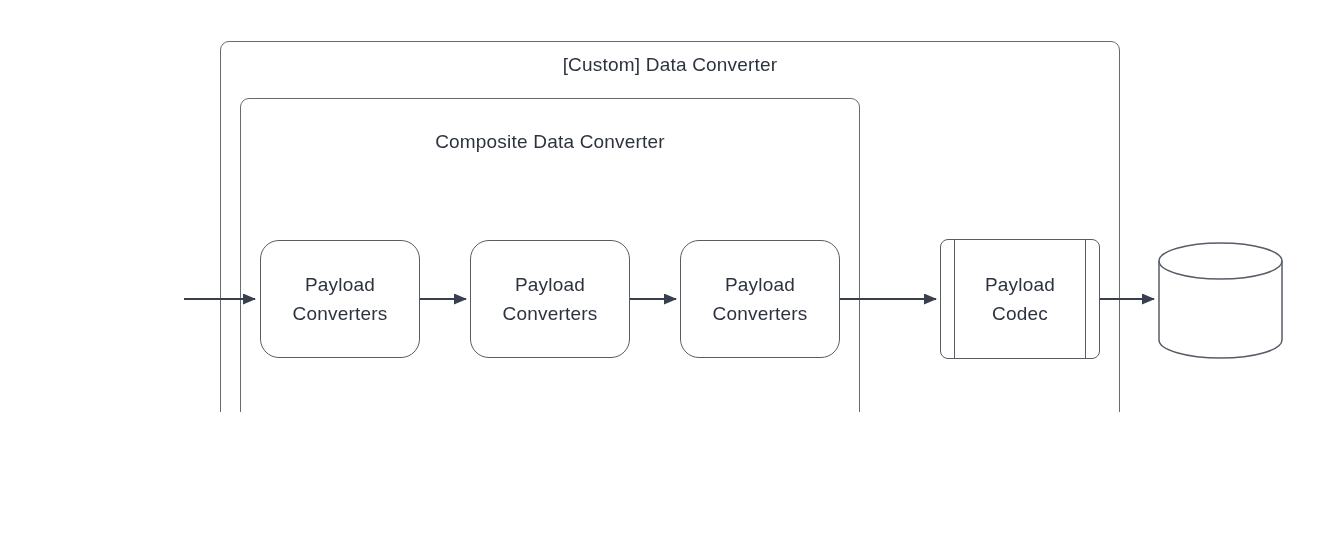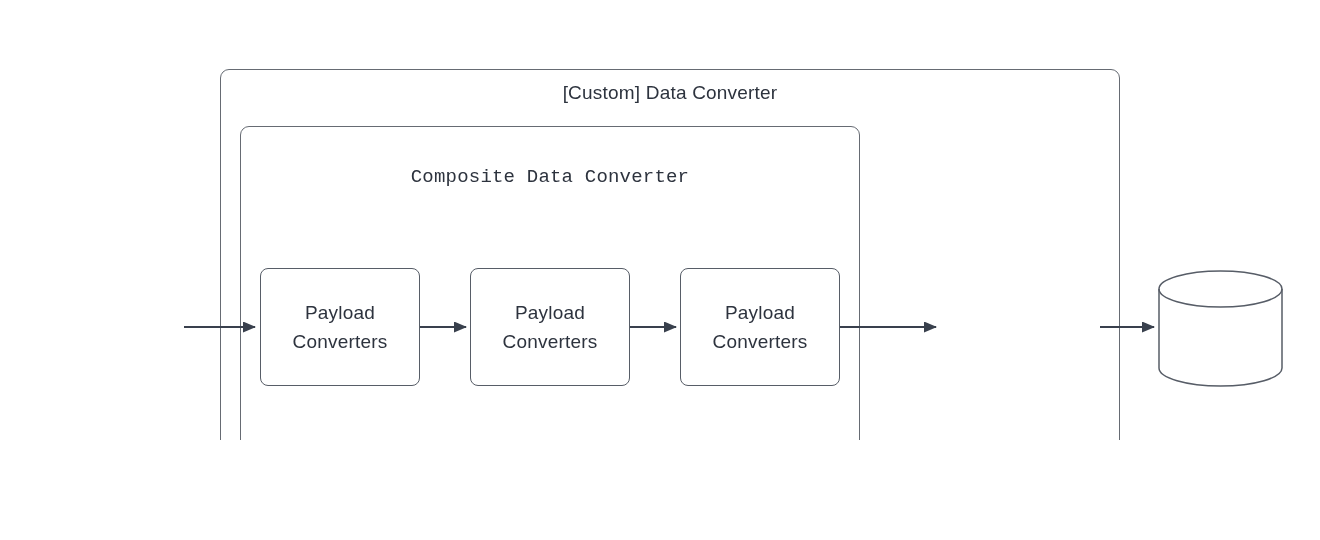--- a/index.html
+++ b/index.html
@@ -10,21 +10,20 @@
     --text:#2d333e;
   }
   html,body{margin:0;padding:0;background:var(--bg);}
   .canvas{
     position:relative;
     width:1320px;height:412px;
     background:var(--bg);
     font-family:"Liberation Sans", sans-serif;
     color:var(--text);
     overflow:hidden;
-    margin-top:28px;
   }
   .label-text{
     font-size:19px;
     line-height:29px;
     letter-spacing:0.2px;
     text-align:center;
     color:var(--text);
   }
   
   .container{
@@ -35,26 +34,26 @@
     background:transparent;
   }
   .container.outer{left:220px;top:41px;width:900px;height:457px;}
   .container.inner{left:240px;top:98px;width:620px;height:360px;}
   .container-title{
     position:absolute;left:0;right:0;
     font-size:19px;line-height:29px;letter-spacing:0.2px;
     text-align:center;color:var(--text);
   }
   .container.outer .container-title{top:8px;}
-  .container.inner .container-title{top:36px;font-family:Liberation Mono, monospace;}
+  .container.inner .container-title{top:28px;}
   
   .process-box{
     position:absolute;top:240px;width:160px;height:118px;
     border:1.5px solid var(--shape-border);
-    border-radius:8px;box-sizing:border-box;
+    border-radius:19px;box-sizing:border-box;
     background:#ffffff;
     display:flex;align-items:center;justify-content:center;
   }
   .process-box .node-label{width:152px;}
   .pc1{left:260px;} .pc2{left:470px;} .pc3{left:680px;}
   
   .codec-box{
     position:absolute;left:940px;top:239px;width:160px;height:120px;
     border:1.5px solid var(--shape-border);
     border-radius:8px;box-sizing:border-box;
@@ -111,20 +110,25 @@
   <div class="process-box pc1">
     <div class="node-label label-text">Payload Converters</div>
   </div>
   <div class="process-box pc2">
     <div class="node-label label-text">Payload Converters</div>
   </div>
   <div class="process-box pc3">
     <div class="node-label label-text">Payload Converters</div>
   </div>
 
+  <div class="codec-box">
+    <div class="codec-bar left"></div>
+    <div class="codec-bar right"></div>
+    <div class="node-label label-text">Payload Codec</div>
+  </div>
 
   <div class="cyl-wrap">
     <svg width="125" height="117" viewBox="0 0 125 117">
       <path class="cyl-shape" d="M1,19 A61.5,18 0 0 1 124,19 L124,98 A61.5,18 0 0 1 1,98 Z"></path>
       <path class="cyl-shape" style="fill:none" d="M1,19 A61.5,18 0 0 0 124,19"></path>
     </svg>
   </div>
 
   <svg class="edges" width="1320" height="540" viewBox="0 0 1320 540">
     <defs>

